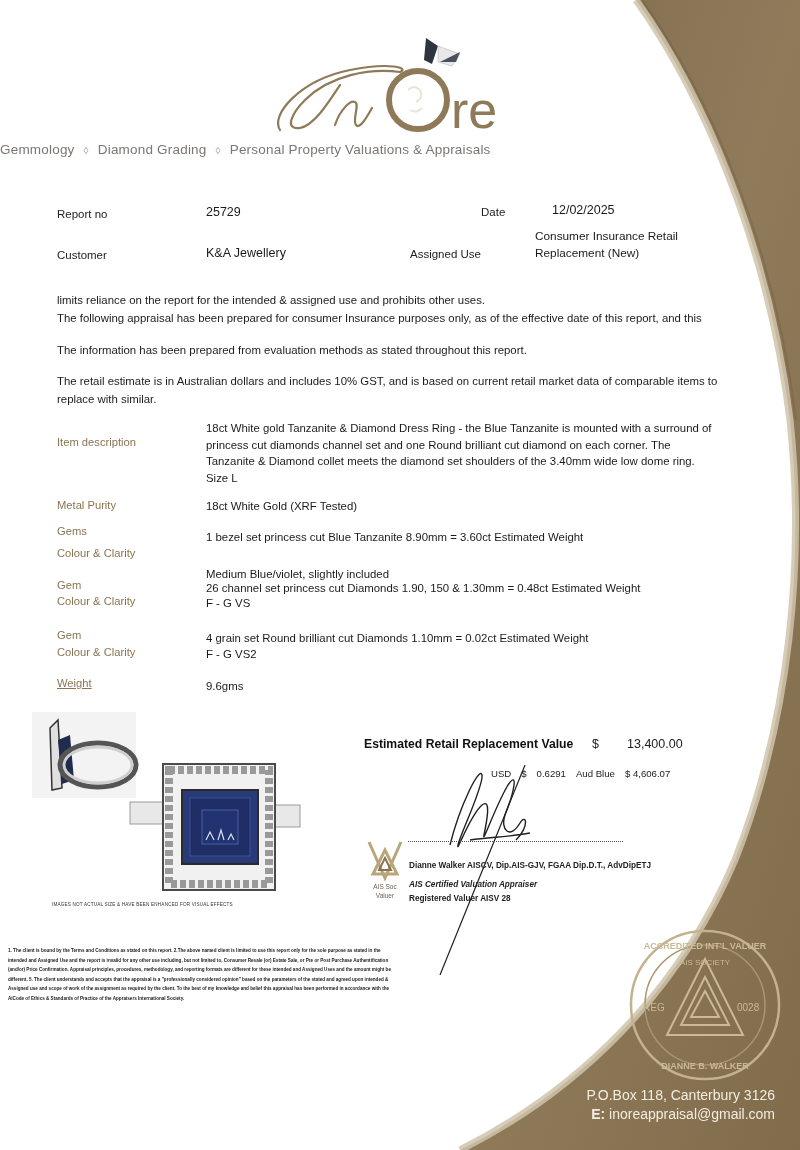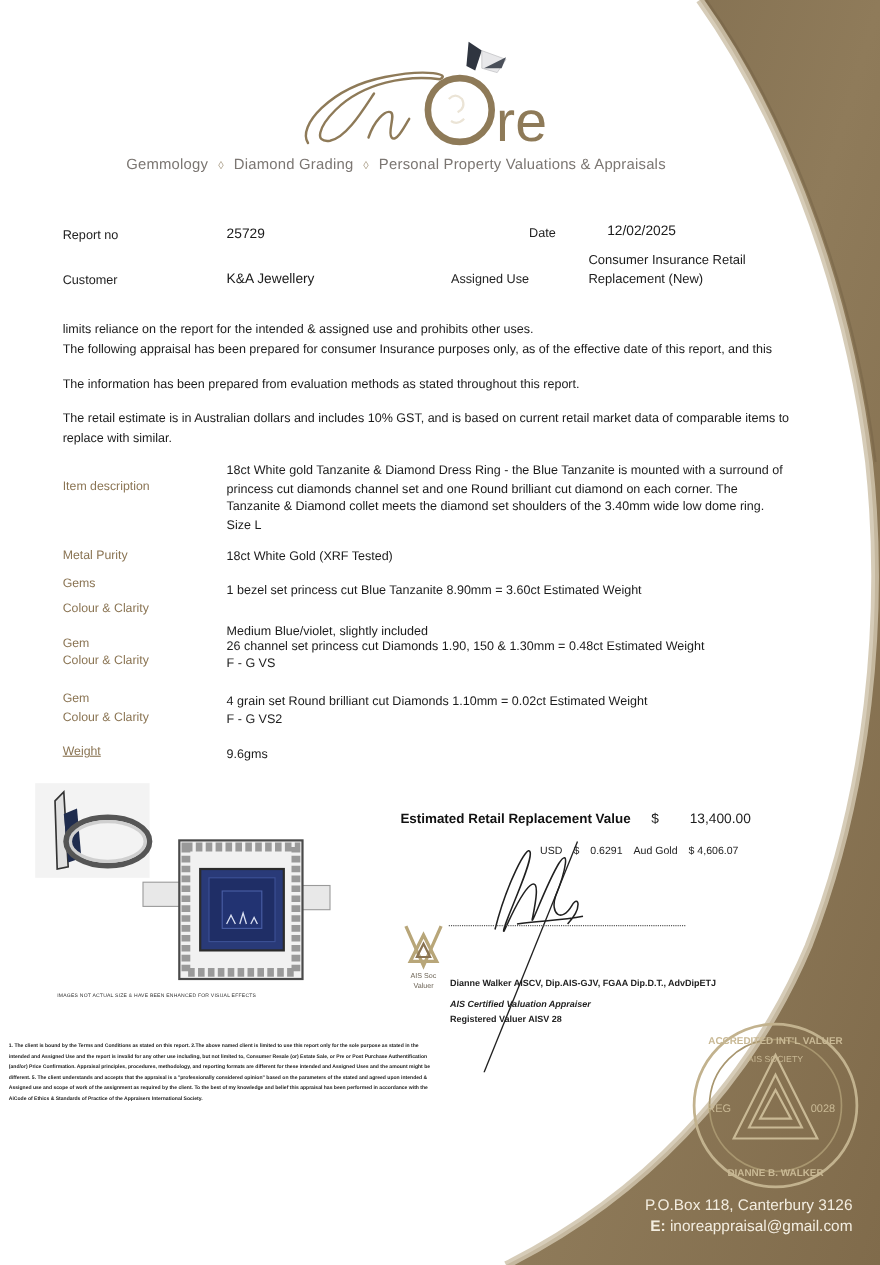--- a/index.html
+++ b/index.html
@@ -7,41 +7,41 @@
     width: 800px; height: 1150px; position: relative; overflow: hidden;
     background: #ffffff;
     font-family: "Liberation Sans", sans-serif;
     color: #1c1c1c;
   }
   .gold-bg { position: absolute; left: 0; top: 0; width: 800px; height: 1150px; z-index: 0; }
   .abs { position: absolute; z-index: 2; }
 
   
   .logo { left: 260px; top: 30px; width: 280px; height: 115px; }
-  .tagline { left: 0; width: 720px; top: 142px; text-align: center; font-size: 13.5px; color: #7b7672; letter-spacing: 0.2px; }
+  .tagline { left: 0; width: 720px; top: 142px; font-size: 13.5px; color: #7b7672; letter-spacing: 0.2px; }
   .tagline .sep { color: #a89b85; margin: 0 9px; font-size: 10px; }
 
   .lbl { font-size: 11.5px; color: #222; }
   .val { font-size: 12.5px; color: #1a1a1a; }
   .para { font-size: 11.4px; line-height: 18px; color: #1b1b1b; left: 57px; width: 700px; }
 
   .spec-label { font-size: 11.2px; color: #8a7453; left: 57px; }
   .spec-val { font-size: 11.4px; line-height: 16.6px; color: #1b1b1b; left: 206px; width: 570px; }
 
   .ring-img { left: 30px; top: 710px; }
   .caption { left: 52px; top: 902px; font-size: 4.6px; letter-spacing: 0.2px; color: #333; }
 
   .erv { left: 364px; top: 737px; font-size: 12.2px; color: #111; font-weight: bold; }
   .erv-cur { left: 592px; top: 737px; font-size: 12.5px; }
   .erv-amt { left: 627px; top: 737px; font-size: 12.5px; }
   .rates { left: 491px; top: 768px; font-size: 9.6px; color: #222; }
   .rates span { margin-right: 10px; }
 
   .sigline { left: 408px; top: 841px; width: 215px; border-top: 1px dotted #555; }
-  .signer { left: 409px; font-size: 8.2px; color: #222; margin-top: 28px; }
+  .signer { left: 409px; font-size: 8.2px; color: #222; }
   .ais-logo { left: 365px; top: 838px; }
 
   .footnote { left: 8px; top: 946px; width: 525px; font-size: 4.6px; line-height: 9.6px; color: #222; font-weight: bold; }
 
   .contact { right: 25px; text-align: right; color: #f3ede0; }
   .seal { left: 625px; top: 925px; }
   .signature { left: 420px; top: 745px; }
 </style>
 </head>
 <body>
@@ -145,21 +145,21 @@
     <rect x="172" y="100" width="36" height="34" fill="#223372" stroke="#4a5fa6" stroke-width="1"></rect>
     <path d="M176,130 l4,-8 l4,8 M188,130 l3,-10 l3,10 M198,130 l3,-6 l3,6" stroke="#d9dff0" stroke-width="1.2" fill="none"></path>
   </svg>
 </div>
 <div class="abs caption">IMAGES NOT ACTUAL SIZE &amp; HAVE BEEN ENHANCED FOR VISUAL EFFECTS</div>
 
 <div class="abs erv">Estimated Retail Replacement Value</div>
 <div class="abs erv-cur">$</div>
 <div class="abs erv-amt">13,400.00</div>
 <div class="abs rates">
-  <span>USD</span><span>$</span><span>0.6291</span><span>Aud Gold</span><span>$ 4,606.07</span>
+  <span>USD</span><span>$</span><span>0.6291</span><span>Aud Blue</span><span>$ 4,606.07</span>
 </div>
 
 <div class="abs signature">
   <svg width="140" height="230" viewBox="0 0 140 230">
     <path d="M30,100 C40,60 60,20 62,30 C64,40 40,90 38,100 C36,110 50,70 62,60 C72,52 66,80 64,90 C62,100 76,60 88,40 C98,25 95,45 85,70 C80,85 90,95 100,78 C106,68 110,80 96,95 M50,95 C70,92 90,92 110,88" fill="none" stroke="#202020" stroke-width="1.4"></path>
     <path d="M105,20 L20,230" stroke="#202020" stroke-width="1.2"></path>
   </svg>
 </div>
 <div class="abs sigline"></div>
 

